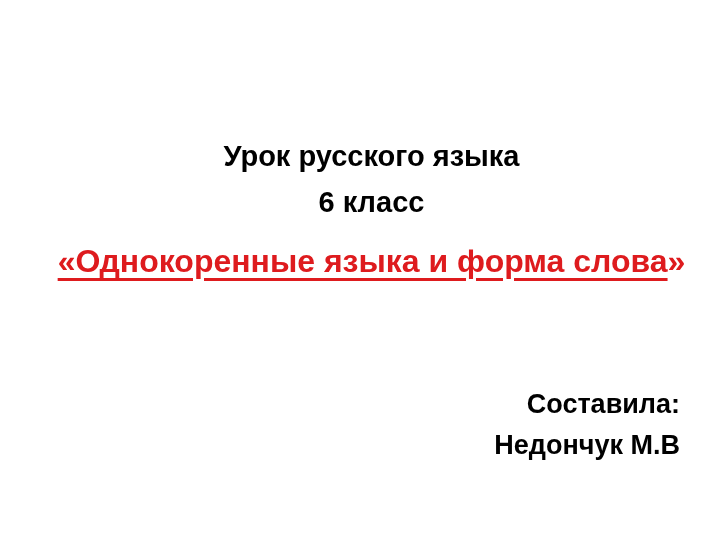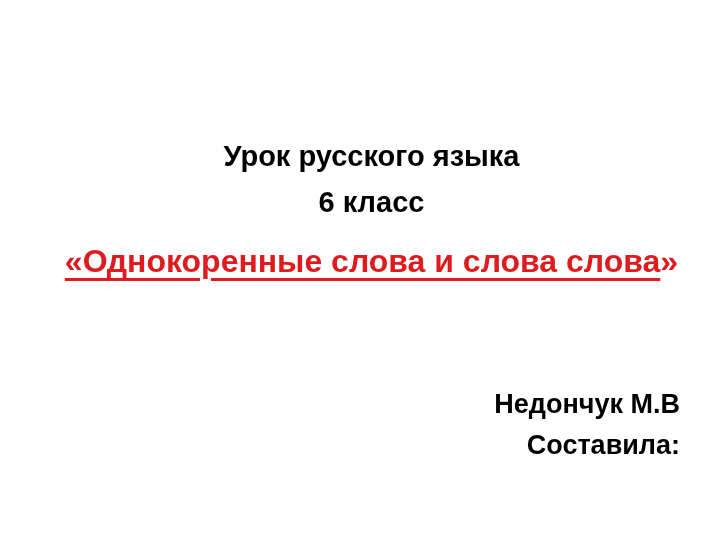--- a/index.html
+++ b/index.html
@@ -57,21 +57,21 @@
   }
 </style>
 </head>
 <body>
 
 <div class="slide">
 
   <div class="title-block">
     <p class="title-line">Урок русского языка</p>
     <p class="title-line">6 класс</p>
-    <p class="subtitle"><span class="underlined">«Однокоренные слова и слова слова</span><span>»</span></p>
+    <p class="subtitle"><span class="underlined">«Однокоренные языка и форма слова</span><span>»</span></p>
   </div>
 
   <div class="author-block">
+    <p class="author-line">Составила:</p>
     <p class="author-line">Недончук М.В</p>
-    <p class="author-line">Составила:</p>
   </div>
 
 </div>
 
 </body></html>

